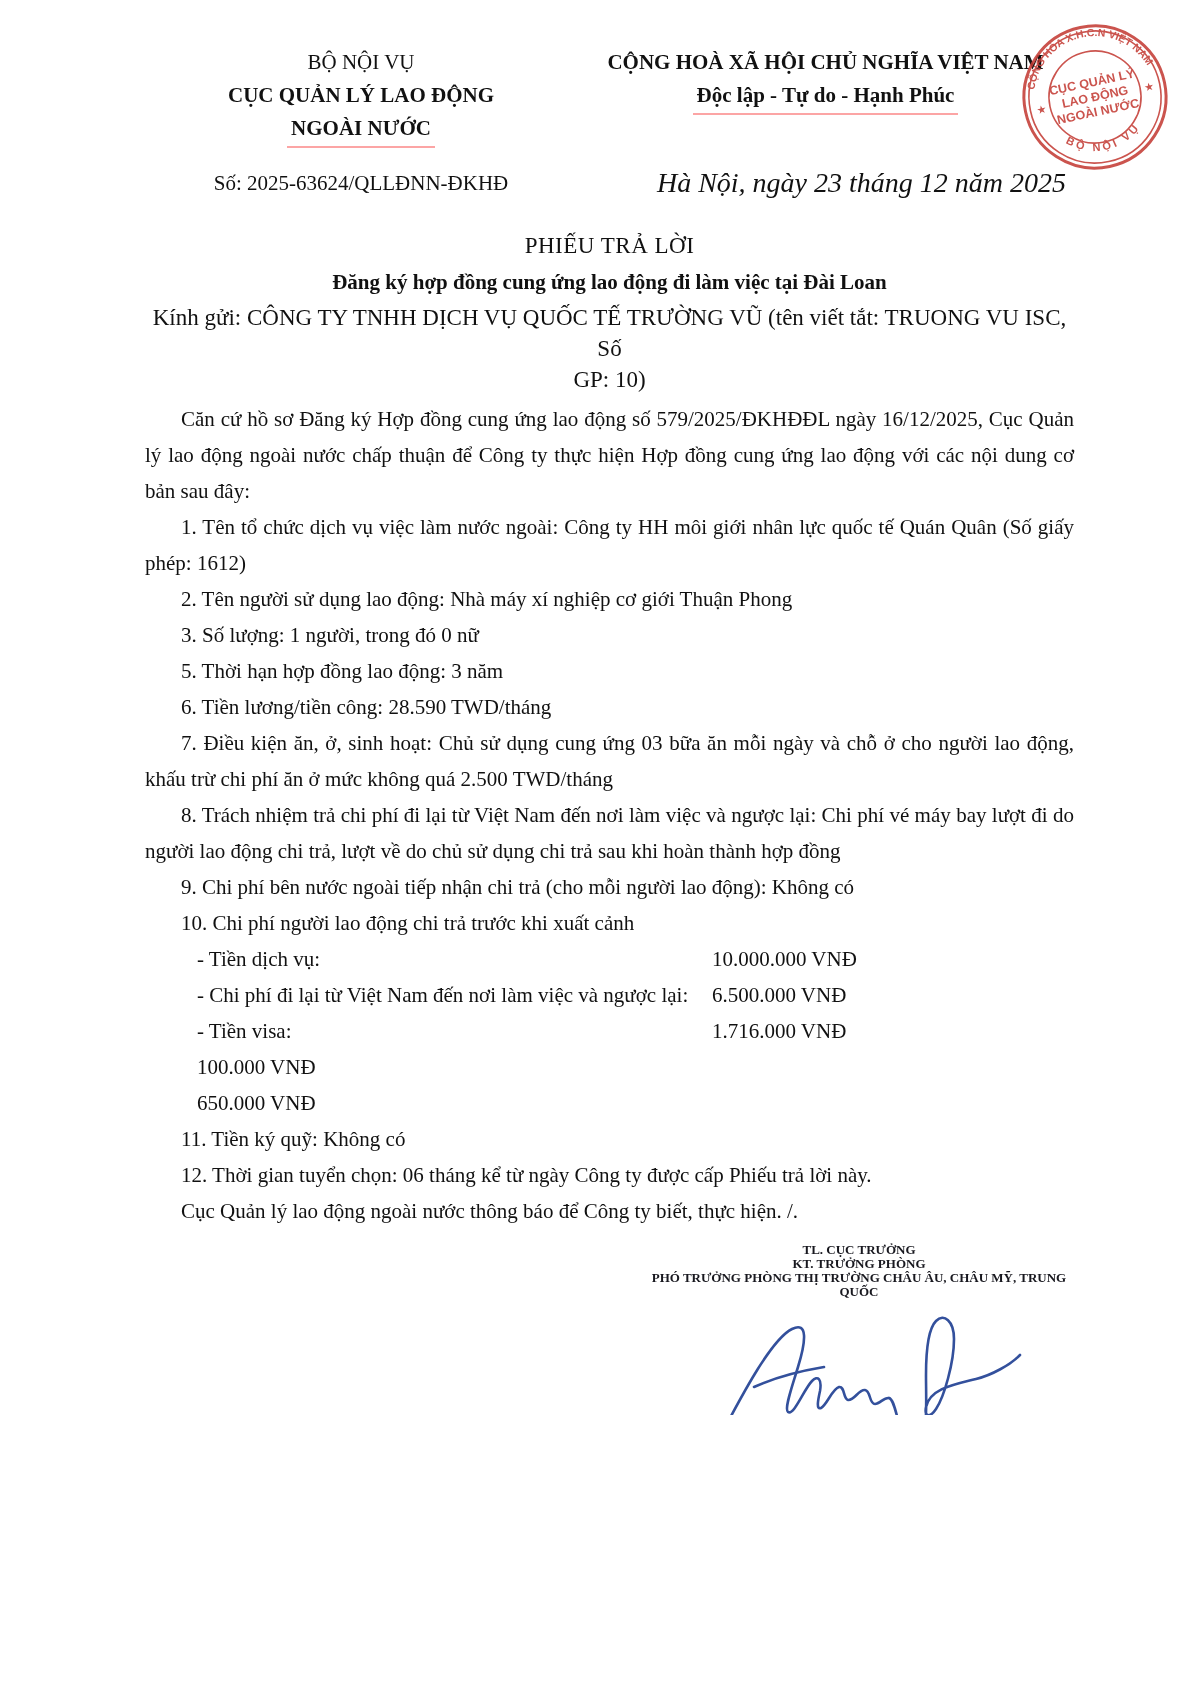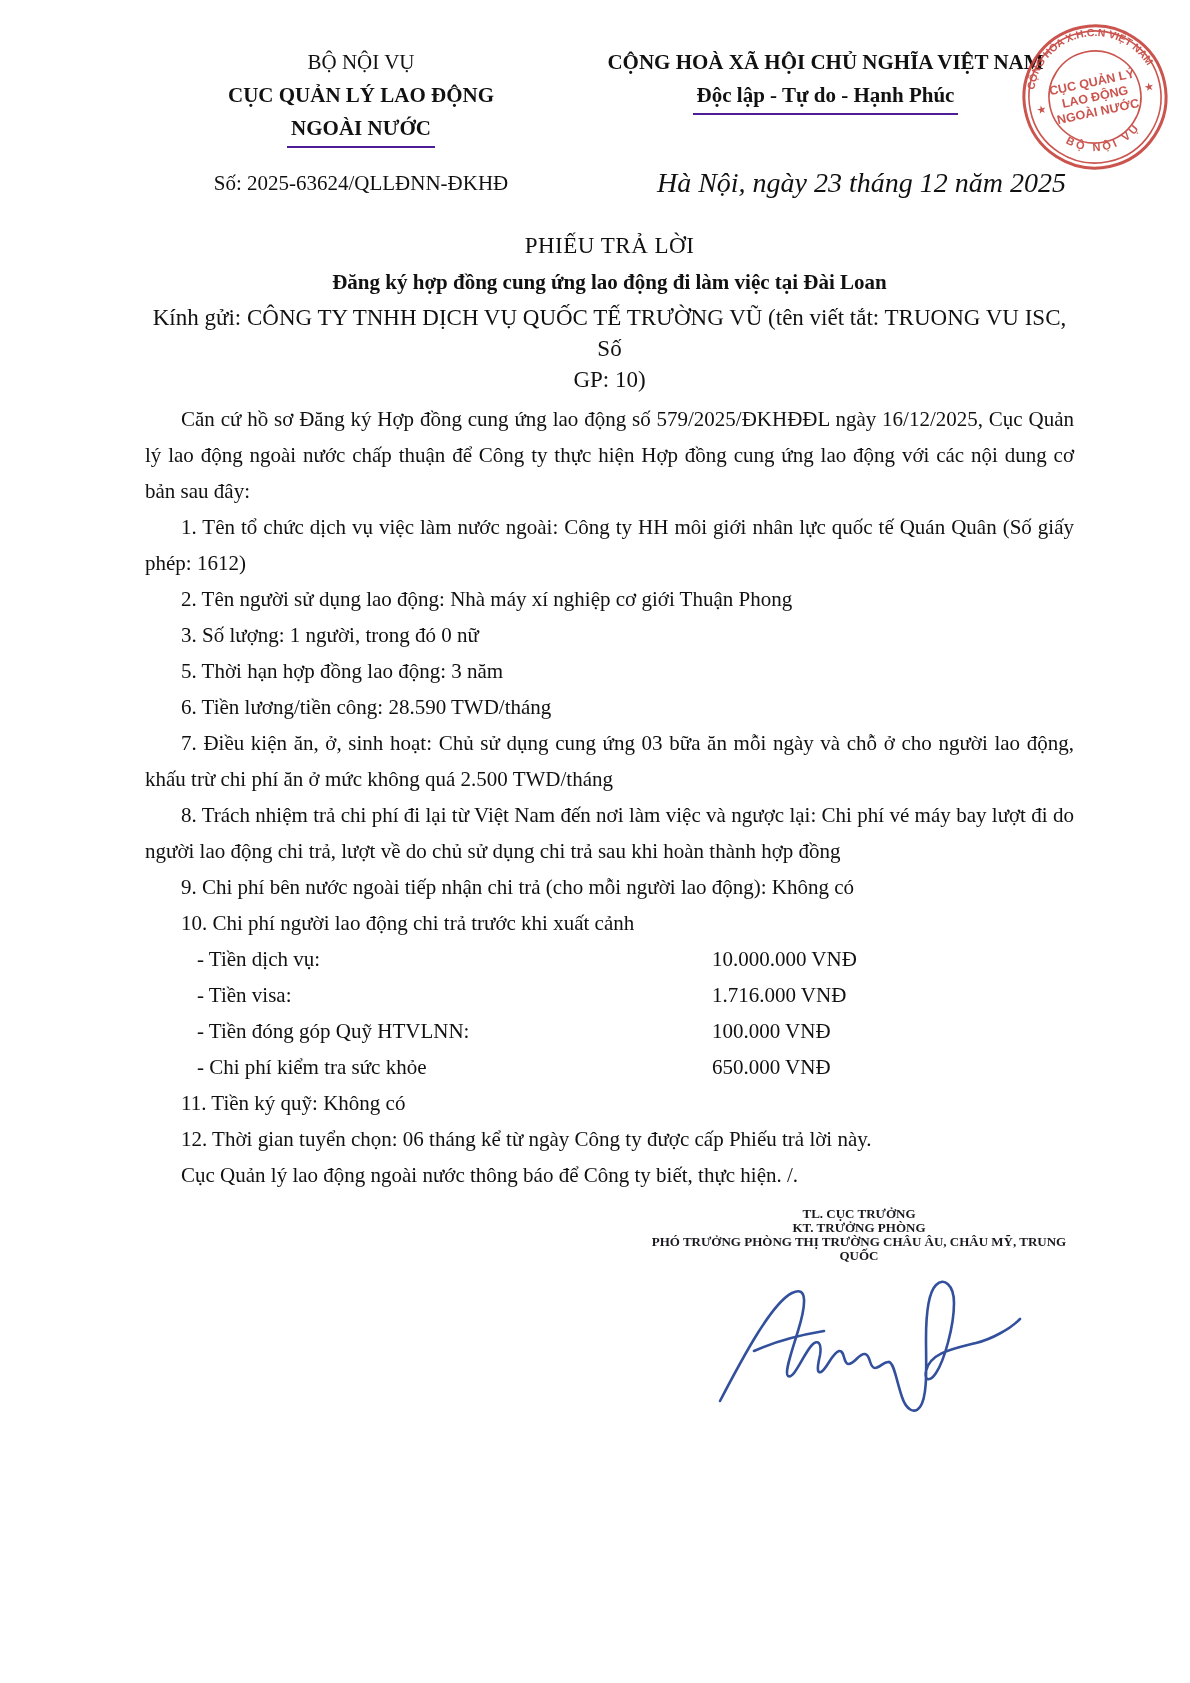--- a/index.html
+++ b/index.html
@@ -14,21 +14,21 @@
     margin-left:12px;
   }
   .content { padding:46px 128px 0 133px; }
 
   
   .doc-header { display:flex; }
   .hdr-left  { width:432px; text-align:center; }
   .hdr-right { flex:1; text-align:center; }
   .hdr-line  { font-size:21px; line-height:33px; }
   .bold      { font-weight:bold; }
-  .u2        { display:inline-block; border-bottom:2px solid #4c1d95; padding:0 4px 1px 4px; }
+  .u2        { display:inline-block; border-bottom:2px solid #fca5a5; padding:0 4px 1px 4px; }
   .doc-number { margin-top:23px; font-size:21px; }
   .date-line  { margin-top:52px; font-size:28px; font-style:italic; transform:translateX(36px); }
 
   
   .stamp {
     position:absolute; right:32px; top:22px;
     width:150px; height:150px;
     transform:rotate(-12deg);
     opacity:0.88;
   }
@@ -91,29 +91,31 @@
       <p>7. Điều kiện ăn, ở, sinh hoạt: Chủ sử dụng cung ứng 03 bữa ăn mỗi ngày và chỗ ở cho người lao động, khấu trừ chi phí ăn ở mức không quá 2.500 TWD/tháng</p>
       <p>8. Trách nhiệm trả chi phí đi lại từ Việt Nam đến nơi làm việc và ngược lại: Chi phí vé máy bay lượt đi do người lao động chi trả, lượt về do chủ sử dụng chi trả sau khi hoàn thành hợp đồng</p>
       <p>9. Chi phí bên nước ngoài tiếp nhận chi trả (cho mỗi người lao động): Không có</p>
       <p>10. Chi phí người lao động chi trả trước khi xuất cảnh</p>
 
       <div class="fee-row">
         <span class="fee-label">- Tiền dịch vụ:</span>
         <span class="fee-amount">10.000.000 VNĐ</span>
       </div>
       <div class="fee-row">
+        <span class="fee-label">- Chi phí đi lại từ Việt Nam đến nơi làm việc và ngược lại:</span>
+        <span class="fee-amount">6.500.000 VNĐ</span>
+      </div>
+      <div class="fee-row">
         <span class="fee-label">- Tiền visa:</span>
         <span class="fee-amount">1.716.000 VNĐ</span>
       </div>
       <div class="fee-row">
-        <span class="fee-label">- Tiền đóng góp Quỹ HTVLNN:</span>
         <span class="fee-amount">100.000 VNĐ</span>
       </div>
       <div class="fee-row">
-        <span class="fee-label">- Chi phí kiểm tra sức khỏe</span>
         <span class="fee-amount">650.000 VNĐ</span>
       </div>
 
       <p>11. Tiền ký quỹ: Không có</p>
       <p>12. Thời gian tuyển chọn: 06 tháng kể từ ngày Công ty được cấp Phiếu trả lời này.</p>
       <p>Cục Quản lý lao động ngoài nước thông báo để Công ty biết, thực hiện. /.</p>
     </div>
 
     <div class="sign-block">
       <div class="sign-head">TL. CỤC TRƯỞNG</div>

